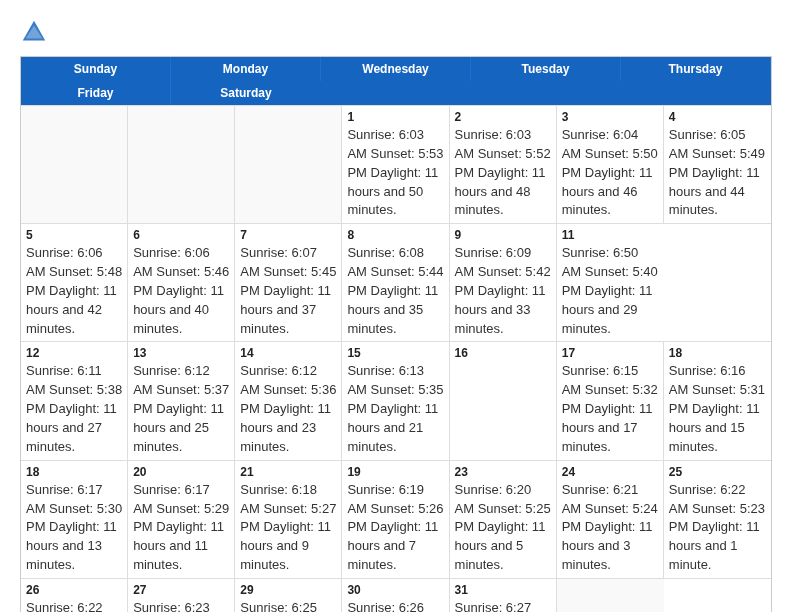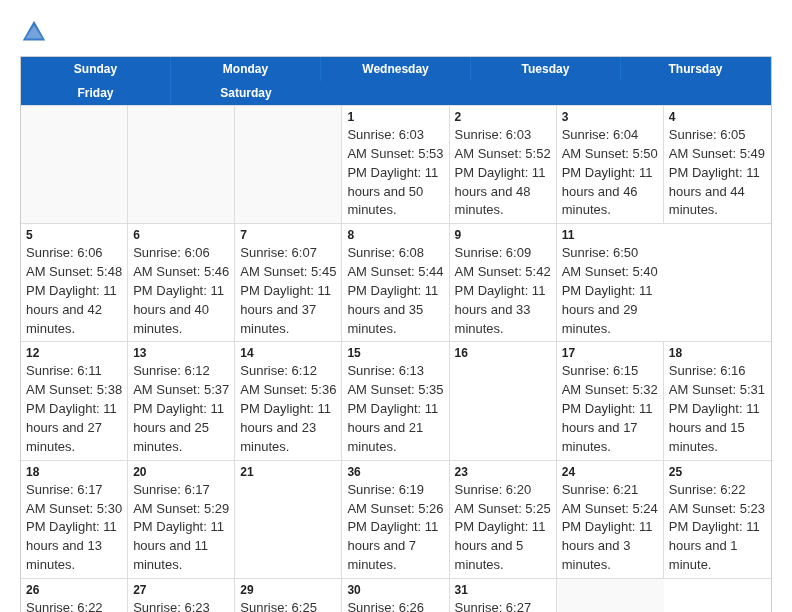--- a/index.html
+++ b/index.html
@@ -272,23 +272,27 @@
           </div>
           <div class="cal-cell">
             <div class="day-num">20</div>
             <div class="cell-detail">Sunrise: 6:17 AM
 Sunset: 5:29 PM
 Daylight: 11 hours
 and 11 minutes.</div>
           </div>
           <div class="cal-cell">
             <div class="day-num">21</div>
-          </div>
-          <div class="cal-cell">
-            <div class="day-num">36</div>
+            <div class="cell-detail">Sunrise: 6:18 AM
+Sunset: 5:27 PM
+Daylight: 11 hours
+and 9 minutes.</div>
+          </div>
+          <div class="cal-cell">
+            <div class="day-num">19</div>
             <div class="cell-detail">Sunrise: 6:19 AM
 Sunset: 5:26 PM
 Daylight: 11 hours
 and 7 minutes.</div>
           </div>
           <div class="cal-cell">
             <div class="day-num">23</div>
             <div class="cell-detail">Sunrise: 6:20 AM
 Sunset: 5:25 PM
 Daylight: 11 hours

